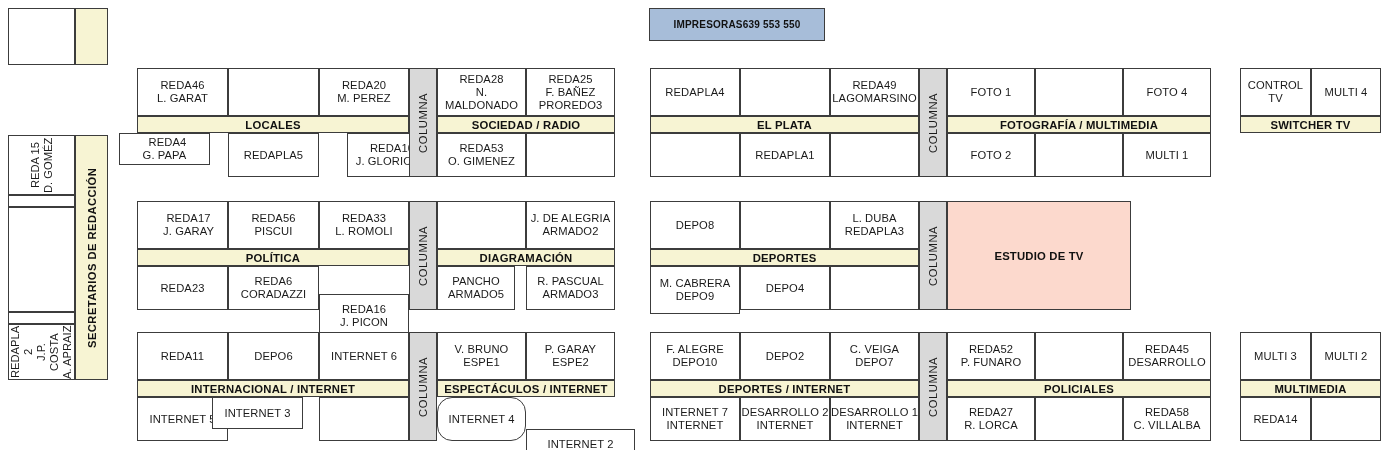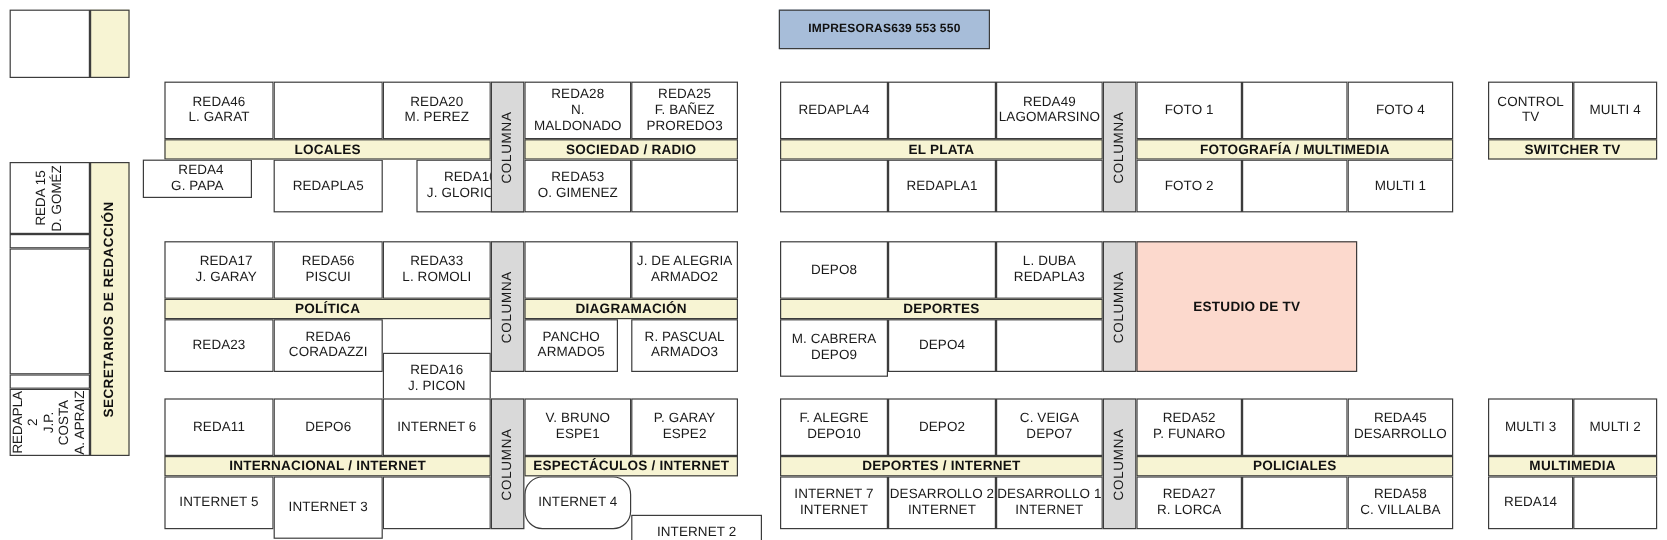--- a/index.html
+++ b/index.html
@@ -233,21 +233,21 @@
 
   <div class="columna blk" style="left:919px;top:201px;width:28px;height:109px;">COLUMNA</div>
 
   <div class="studio blk" style="left:947px;top:201px;width:184px;height:109px;">ESTUDIO DE TV</div>
 
   <div class="seat blk" style="left:137px;top:332px;width:91px;height:48px;">REDA11</div>
   <div class="seat blk" style="left:228px;top:332px;width:91px;height:48px;">DEPO6</div>
   <div class="seat blk" style="left:319px;top:332px;width:90px;height:48px;">INTERNET 6</div>
   <div class="band blk" style="left:137px;top:380px;width:272px;height:17px;">INTERNACIONAL / INTERNET</div>
   <div class="seat blk" style="left:137px;top:397px;width:91px;height:44px;">INTERNET 5</div>
-  <div class="seat blk" style="left:228px;top:397px;width:91px;height:52px;">INTERNET 3</div>
+  <div class="seat blk" style="left:212px;top:397px;width:91px;height:32px;">INTERNET 3</div>
   <div class="seat blk" style="left:319px;top:397px;width:90px;height:44px;"></div>
 
   <div class="columna blk" style="left:409px;top:332px;width:28px;height:109px;">COLUMNA</div>
 
   <div class="seat blk" style="left:437px;top:332px;width:89px;height:48px;">V. BRUNO
 ESPE1</div>
   <div class="seat blk" style="left:526px;top:332px;width:89px;height:48px;">P. GARAY
 ESPE2</div>
   <div class="band blk" style="left:437px;top:380px;width:178px;height:17px;">ESPECTÁCULOS / INTERNET</div>
   <div class="seat blk" style="left:437px;top:397px;width:89px;height:44px;border-radius:15px;">INTERNET 4</div>

